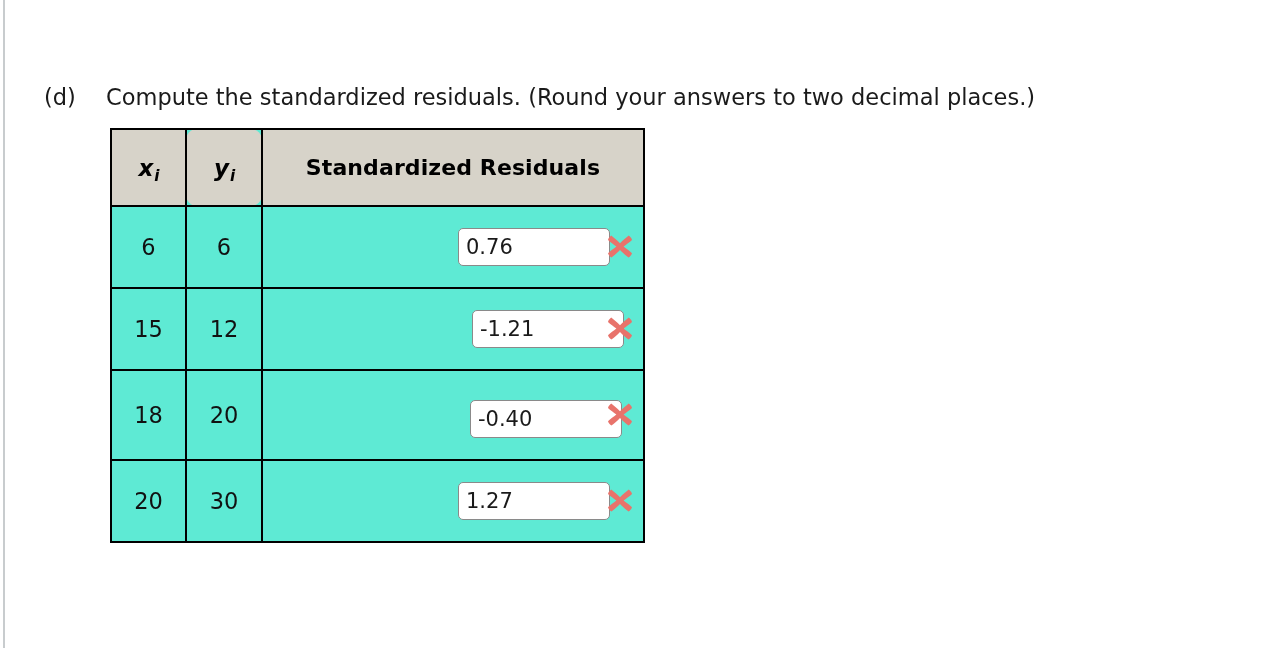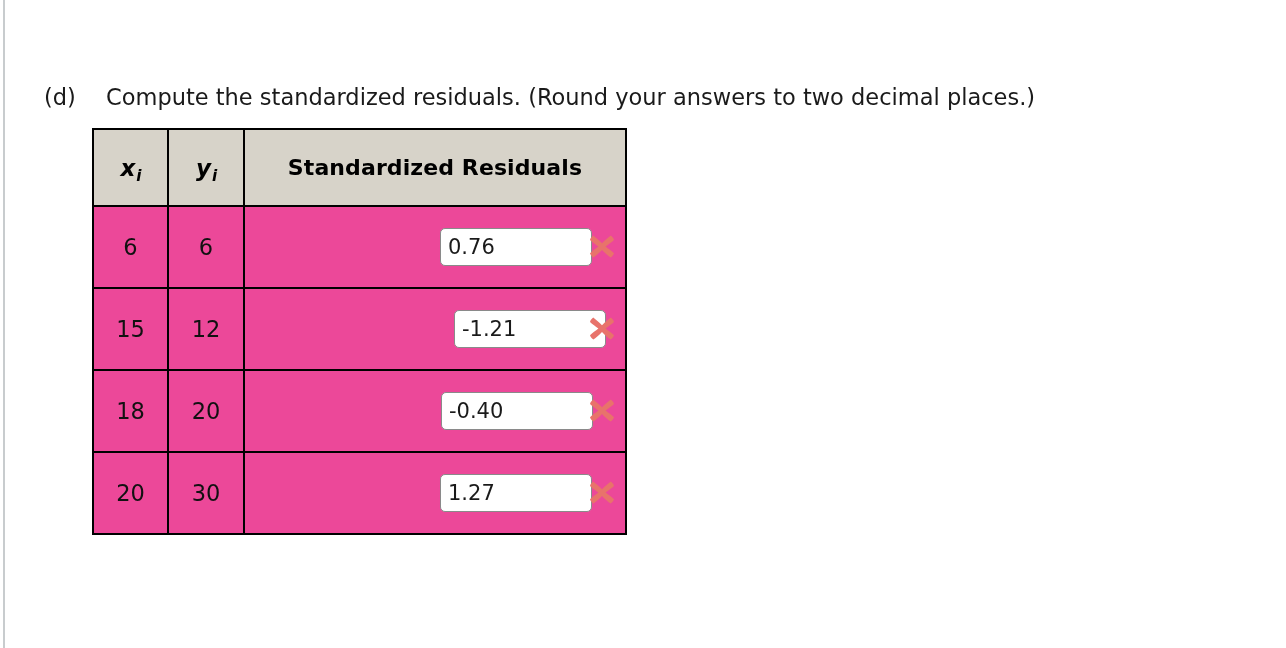--- a/index.html
+++ b/index.html
@@ -42,44 +42,44 @@
   }
   .question .q-label {
     width: 62px;
     flex: 0 0 62px;
   }
   .question .q-text { flex: 0 0 auto; margin-top: 20px; }
 
   
   .residual-table {
     position: absolute;
-    left: 92px;
+    left: 110px;
     top: 128px;
     border-collapse: collapse;
     table-layout: fixed;
-    background: #ec4899;
+    background: #5eead4;
   }
   .residual-table th,
   .residual-table td {
     border: 2px solid #000000;
     padding: 0;
     margin: 0;
   }
 
   .residual-table thead th {
     background: #d7d3c9;
     height: 75px;
     font-size: 22px;
     font-weight: bold;
     text-align: center;
     vertical-align: middle;
     color: #000000;
   }
   .col-x { width: 73px; }
-  .col-y { width: 74px; }
+  .col-y { width: 74px; border-radius: 11px; }
   .col-res { width: 380px; }
 
   .var-sym {
     font-style: italic;
     font-weight: bold;
     font-size: 23px;
     letter-spacing: 0px;
   }
   .var-sym sub {
     font-style: italic;
@@ -126,21 +126,21 @@
     font-size: 21px;
     color: #1a1a1a;
     padding: 0 7px;
     outline: none;
     text-align: left;
   }
   
   .row-1 .answer-wrap { padding-right: 33px; }
   .row-2 .answer-wrap { padding-right: 38px; }
   .row-3 .answer-wrap { padding-right: 19px; }
-  .row-4 .answer-wrap { padding-right: 32px; }
+  .row-4 .answer-wrap { padding-right: 21px; margin-top: 8px; }
   .row-5 .answer-wrap { padding-right: 33px; }
 
   .mark {
     position: absolute;
     right: 8px;
     top: 50%;
     transform: translateY(-50%);
     width: 30px;
     height: 30px;
     display: flex;

